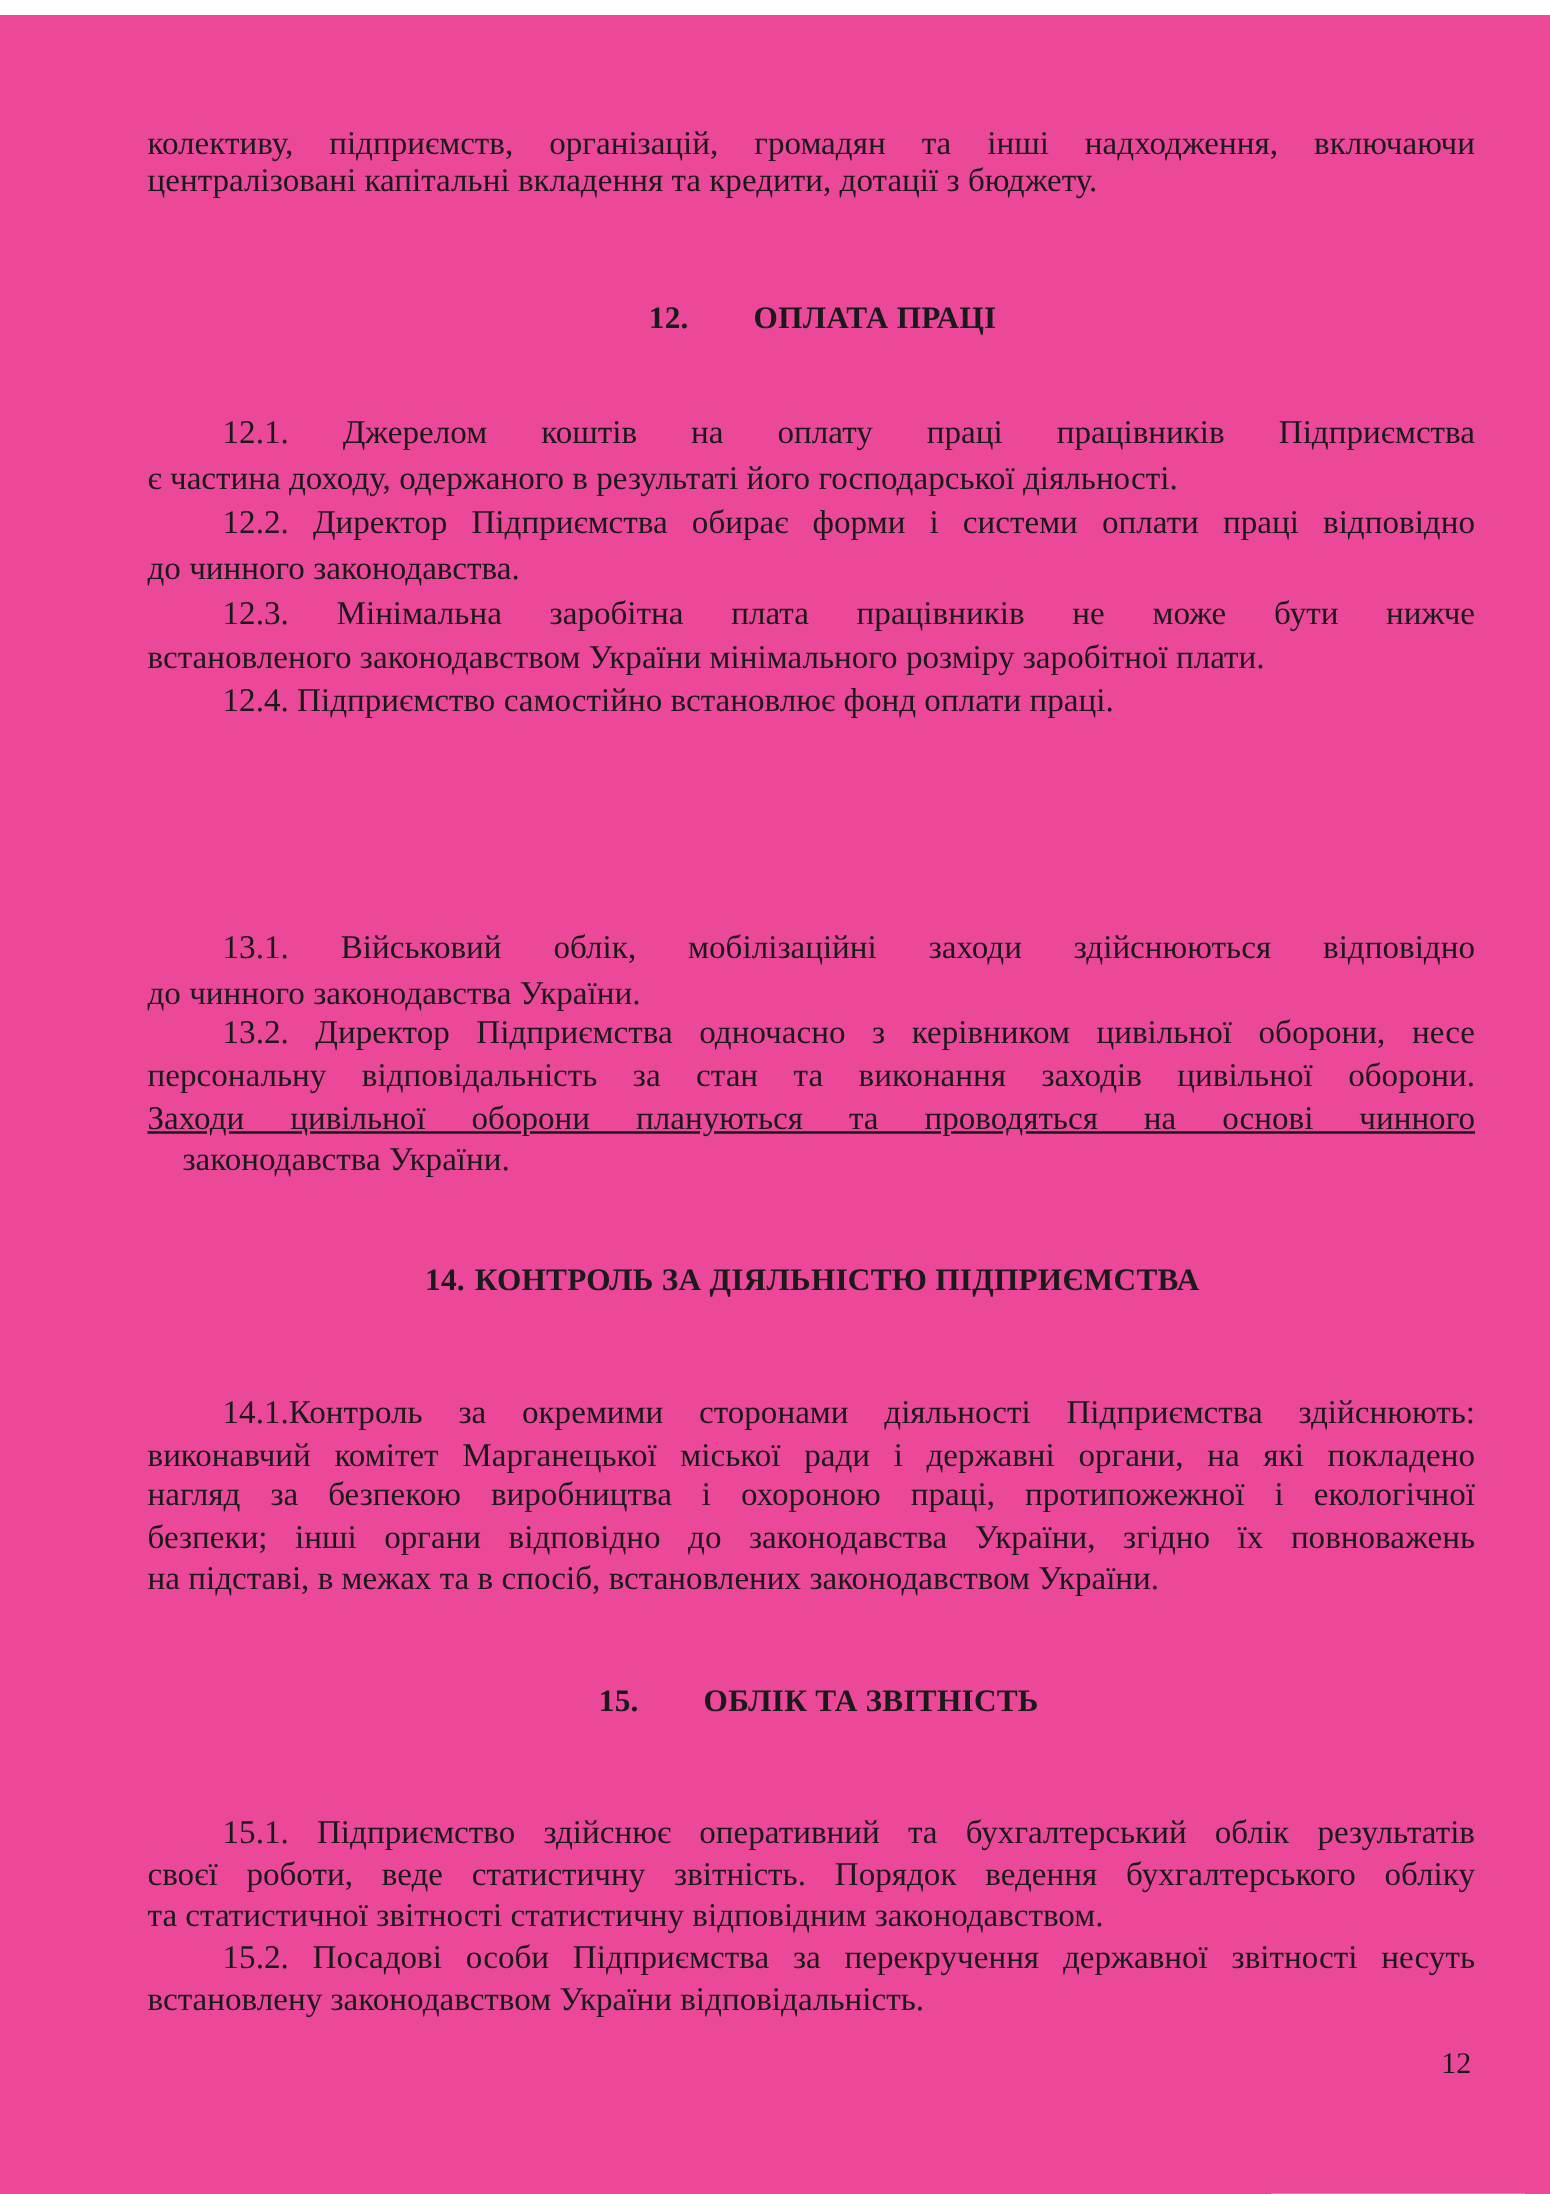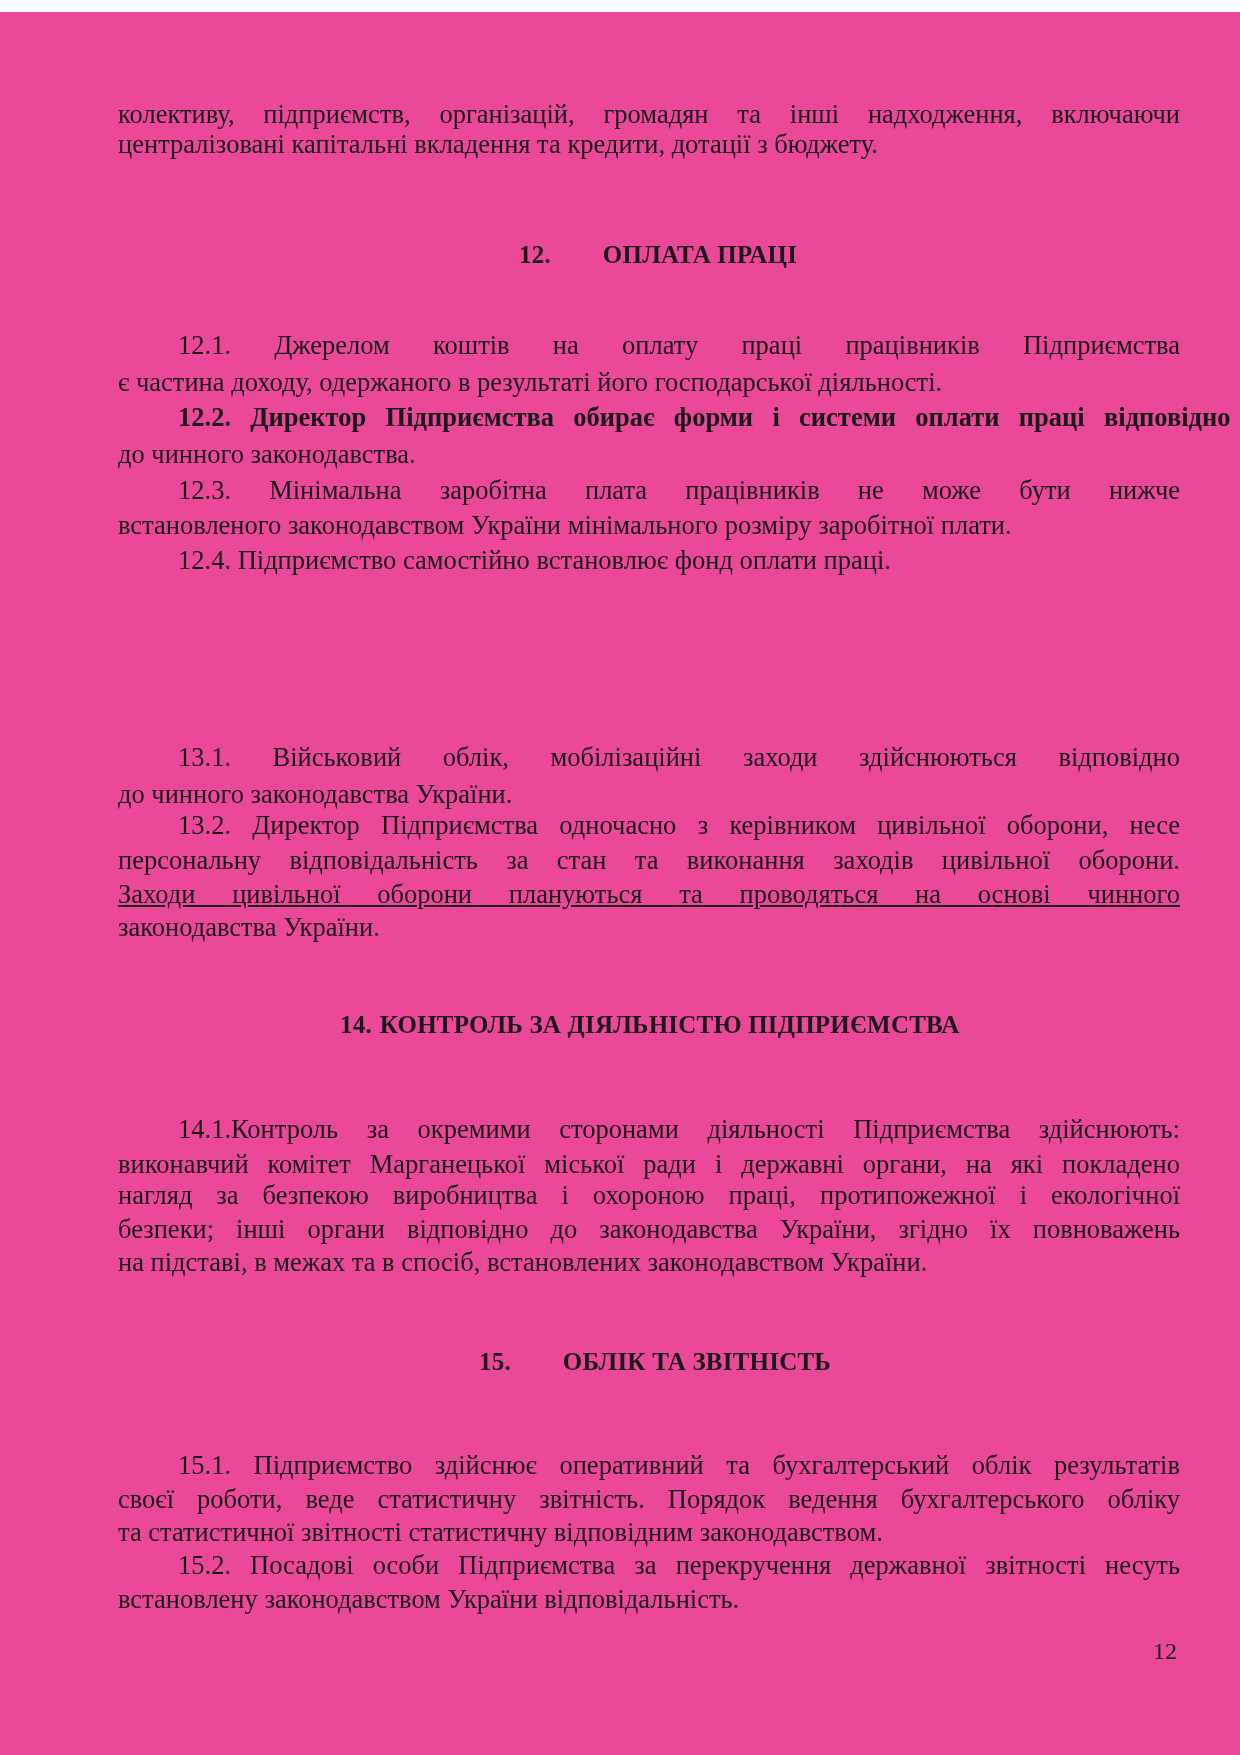--- a/index.html
+++ b/index.html
@@ -21,32 +21,32 @@
 <div class="page">
 
   <div class="line just" style="top: 85px; white-space: nowrap; text-align: left; text-align-last: left; word-spacing: 22.1719px;"><span style="white-space: nowrap;">колективу, підприємств, організацій, громадян та інші надходження, включаючи</span></div>
   <div class="line" style="top: 115px; white-space: nowrap;">централізовані капітальні вкладення та кредити, дотації з бюджету.</div>
 
   <div class="heading" style="left:519px; top:226px;">
     <span class="num">12.</span><span style="display:inline-block;width:52px;"></span><span>ОПЛАТА ПРАЦІ</span>
   </div>
   <div class="line indent just" style="top: 316px; white-space: nowrap; text-align: left; text-align-last: left; word-spacing: 36.5938px;"><span style="white-space: nowrap;">12.1. Джерелом коштів на оплату праці працівників Підприємства</span></div>
   <div class="line" style="top: 353px; white-space: nowrap;">є частина доходу, одержаного в результаті його господарської діяльності.</div>
-  <div class="line indent just" style="top: 388px; white-space: nowrap; text-align: left; text-align-last: left; word-spacing: 12.6823px;"><span style="white-space: nowrap; font-weight: bold;">12.2.  Директор Підприємства обирає форми і системи оплати праці відповідно</span></div>
+  <div class="line indent just" style="top: 388px; white-space: nowrap; text-align: left; text-align-last: left; word-spacing: 12.6823px;"><span style="white-space: nowrap;">12.2.  Директор Підприємства обирає форми і системи оплати праці відповідно</span></div>
   <div class="line" style="top: 425px; white-space: nowrap;">до чинного законодавства.</div>
   <div class="line indent just" style="top: 461px; white-space: nowrap; text-align: left; text-align-last: left; word-spacing: 31.5586px;"><span style="white-space: nowrap;">12.3. Мінімальна заробітна плата працівників не може бути нижче</span></div>
   <div class="line" style="top: 496px; white-space: nowrap;">встановленого законодавством України мінімального розміру заробітної плати.</div>
   <div class="line indent" style="top: 531px; white-space: nowrap;">12.4.  Підприємство самостійно встановлює фонд оплати праці.</div>
 
   <div class="line indent just" style="top: 728px; white-space: nowrap; text-align: left; text-align-last: left; word-spacing: 34.8984px;"><span style="white-space: nowrap;">13.1. Військовий облік, мобілізаційні заходи здійснюються відповідно</span></div>
   <div class="line" style="top: 765px; white-space: nowrap;">до чинного законодавства України.</div>
   <div class="line indent just" style="top: 796px; white-space: nowrap; text-align: left; text-align-last: left; word-spacing: 14.6523px;"><span style="white-space: nowrap;">13.2.  Директор Підприємства одночасно з керівником цивільної оборони, несе</span></div>
   <div class="line just" style="top: 831px; white-space: nowrap; text-align: left; text-align-last: left; word-spacing: 21.7305px;"><span style="white-space: nowrap;">персональну відповідальність за стан та виконання заходів цивільної оборони.</span></div>
   <div class="line just" style="top: 865px; white-space: nowrap; text-align: left; text-align-last: left; word-spacing: 30.0938px;"><span style="white-space: nowrap; text-decoration: underline;">Заходи цивільної оборони  плануються та проводяться на основі чинного</span></div>
-  <div class="line" style="top: 898px; white-space: nowrap;">законодавства України.</div>
+  <div class="line" style="top: 898px; white-space: nowrap; margin-left: 28px;">законодавства України.</div>
 
   <div class="heading" style="left:340px; top:996px;">
     <span class="num">14.</span><span style="display:inline-block;width:8px;"></span><span>КОНТРОЛЬ ЗА ДІЯЛЬНІСТЮ ПІДПРИЄМСТВА</span>
   </div>
   <div class="line indent just" style="top: 1100px; white-space: nowrap; text-align: left; text-align-last: left; word-spacing: 21.9661px;"><span style="white-space: nowrap;">14.1.Контроль за окремими сторонами діяльності Підприємства здійснюють:</span></div>
   <div class="line just" style="top: 1135px; white-space: nowrap; text-align: center; text-align-last: left; word-spacing: 12.3px;"><span style="white-space: nowrap;">виконавчий комітет Марганецької міської ради і державні органи, на які покладено</span></div>
   <div class="line just" style="top: 1166px; white-space: nowrap; text-align: left; text-align-last: left; word-spacing: 17.3594px;"><span style="white-space: nowrap;">нагляд за безпекою виробництва і охороною праці, протипожежної і екологічної</span></div>
   <div class="line just" style="top: 1200px; white-space: nowrap; text-align: left; text-align-last: left; word-spacing: 15.3854px;"><span style="white-space: nowrap;">безпеки; інші органи відповідно до законодавства України, згідно їх повноважень</span></div>
   <div class="line" style="top: 1233px; white-space: nowrap;">на підставі, в межах та в спосіб, встановлених законодавством України.</div>
 

